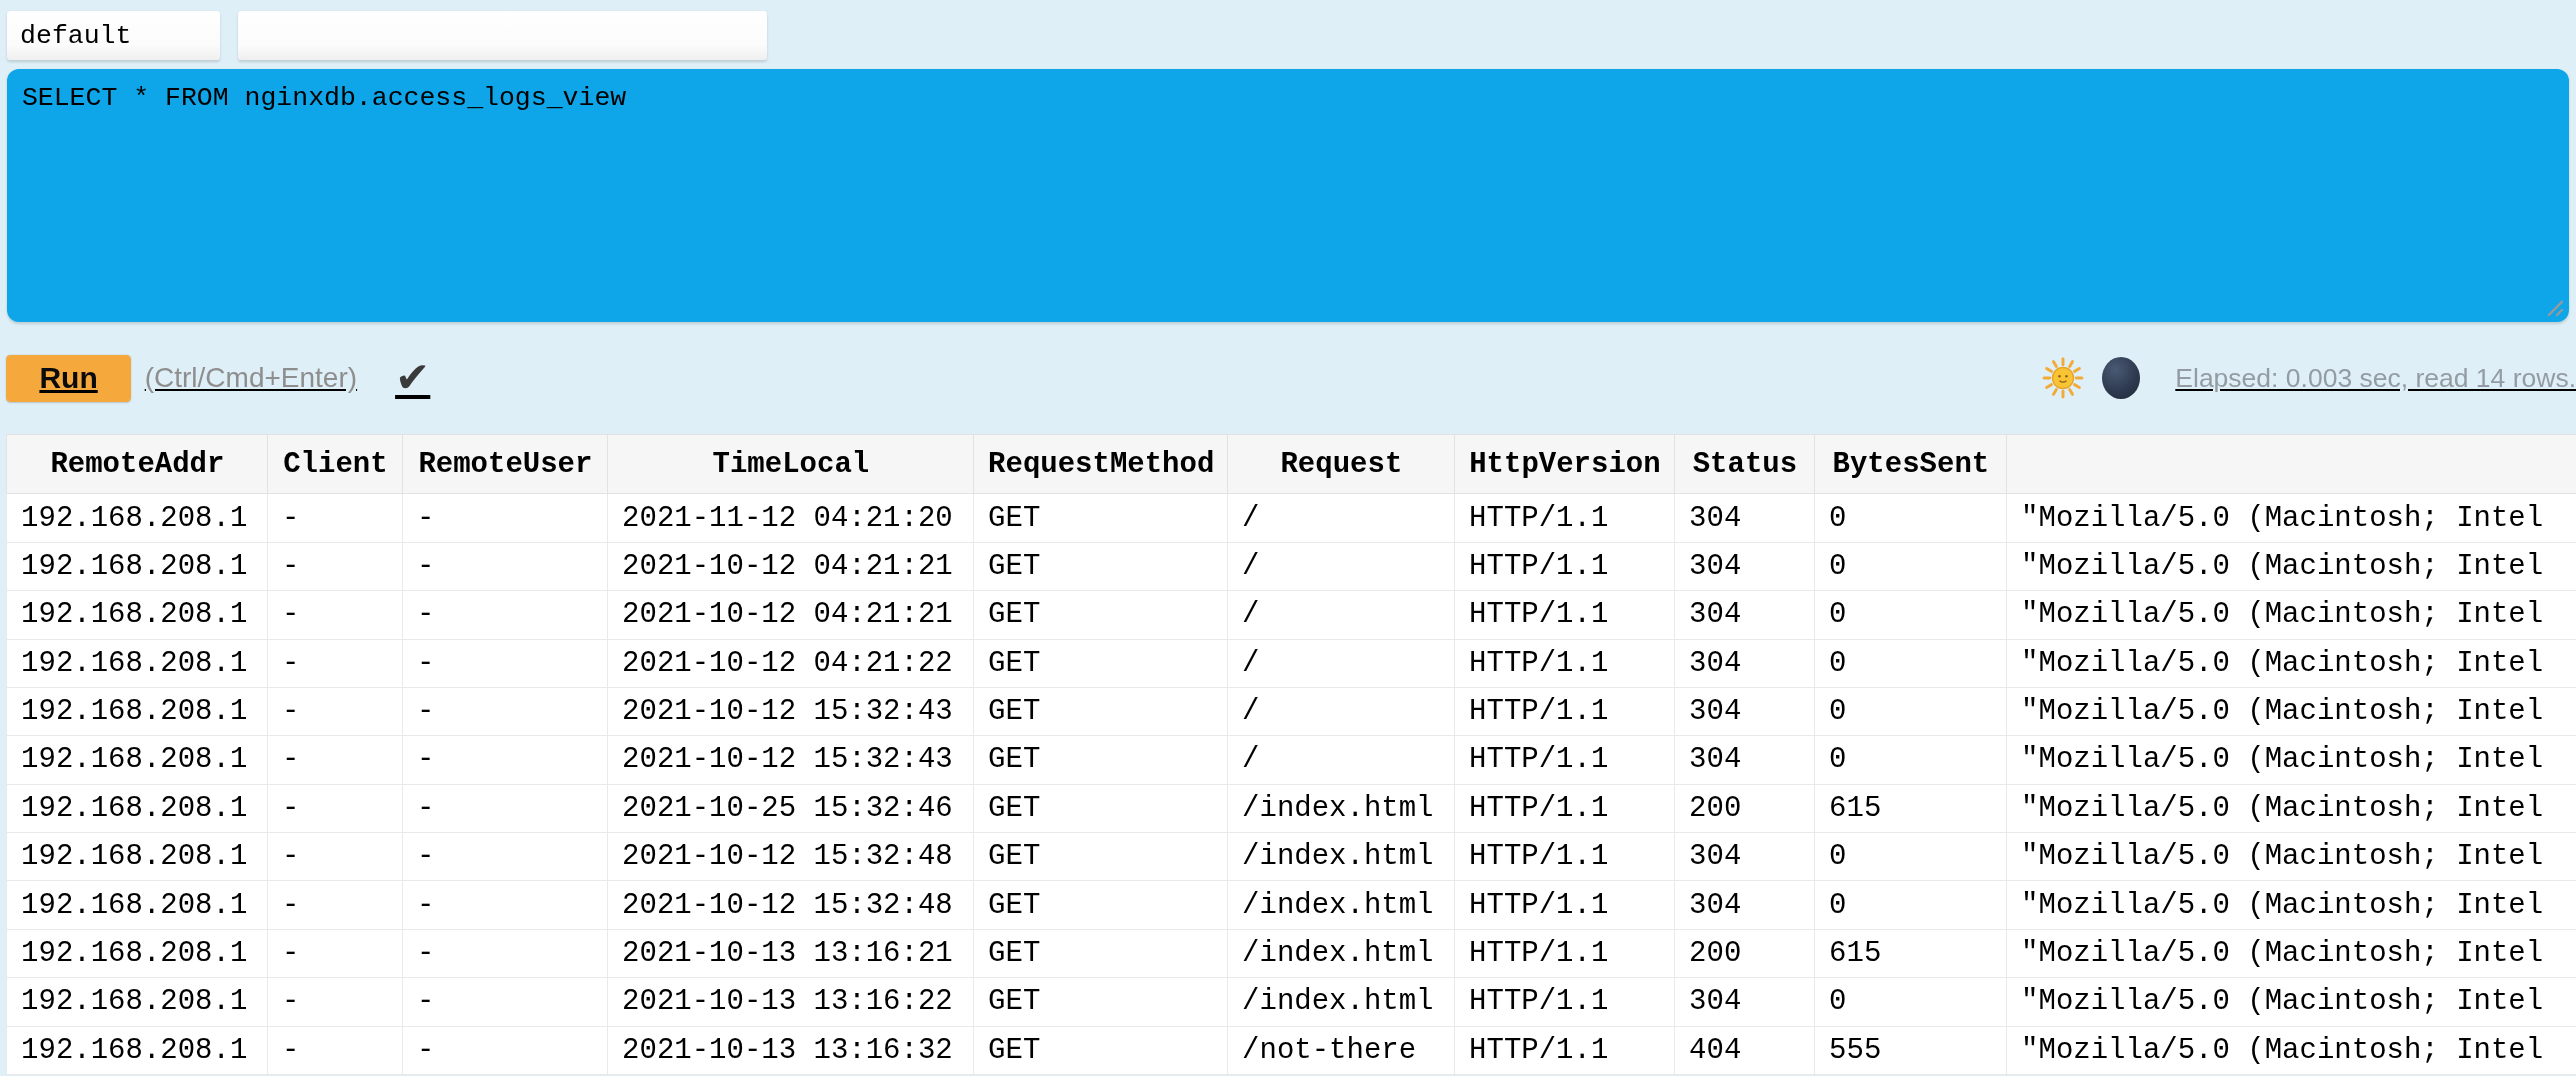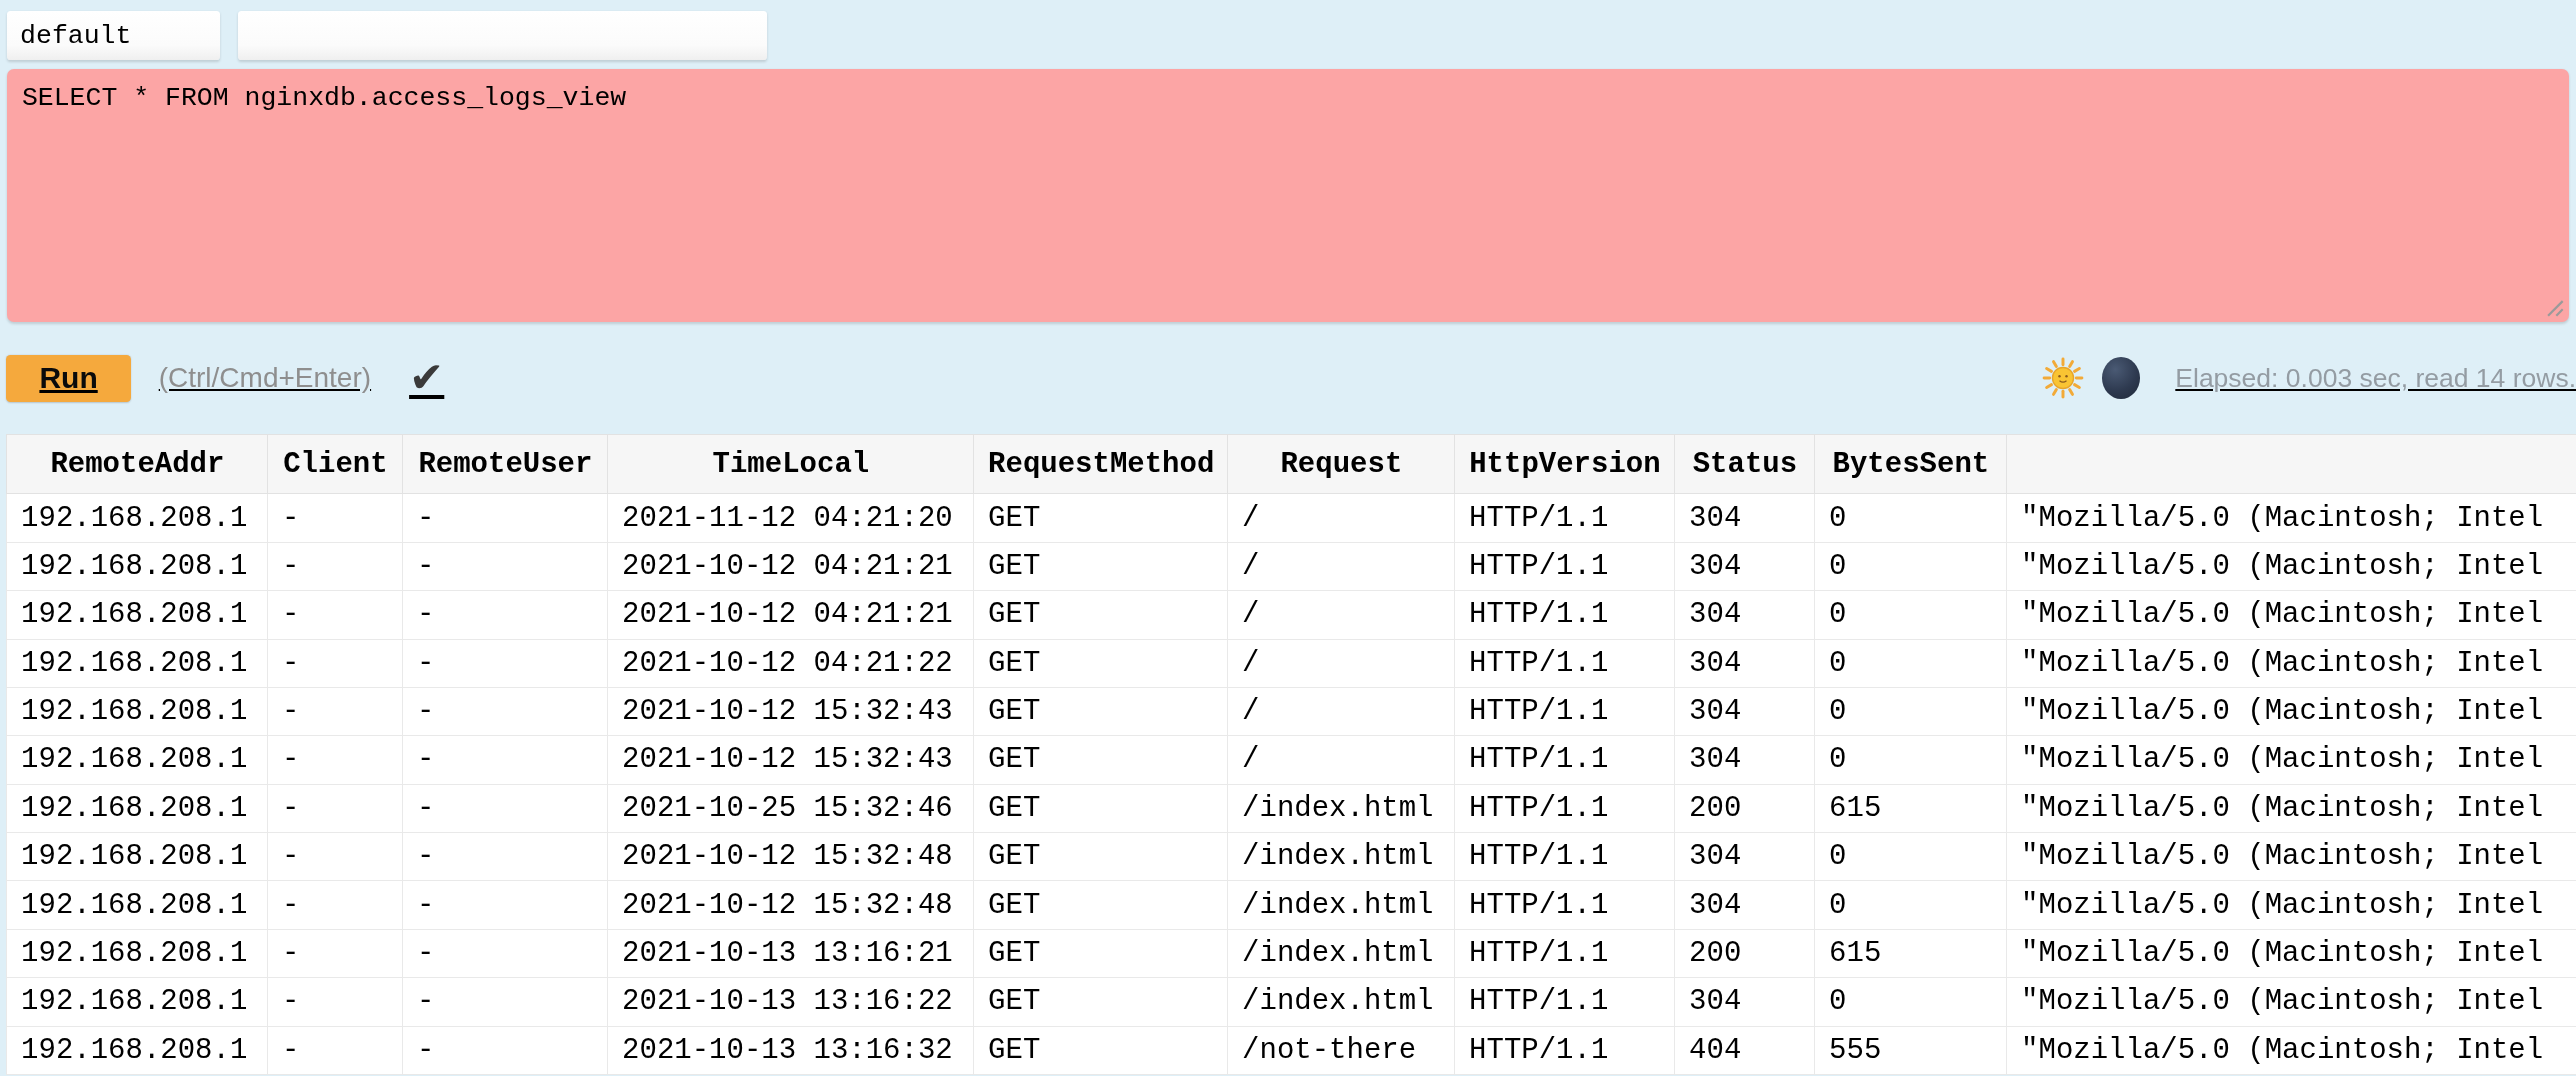--- a/index.html
+++ b/index.html
@@ -20,37 +20,37 @@
     padding: 0 12.8px;
   }
   .ti-url  { flex: 1; }
   .ti-user { width: 213px; }
   .ti-pass { width: 529px; }
 
   
   .query-wrap { position: relative; margin: 9px 7.3px 0 7.3px; }
   .query {
     display: block; width: 100%; height: 253px; border: 0; outline: none;
-    border-radius: 7px; background: #fca5a5; color: #000;
+    border-radius: 12px; background: #0ea5e9; color: #000;
     box-shadow: 0 1.8px 2.7px rgba(0,0,0,.14);
     font: 26.5px/36px "Liberation Mono", monospace;
     padding: 11px 14.6px; resize: none; white-space: pre;
   }
   .resize-handle { position: absolute; right: 4.6px; bottom: 4.6px; width: 25.5px; height: 25.5px; cursor: nwse-resize; }
 
   
   .toolbar { display: flex; align-items: center; height: 112px; padding: 0; text-decoration: underline; }
   .run-btn {
     margin-left: 6.4px; border: 0; border-radius: 4.6px; cursor: pointer;
     background: #F5A93D; color: #0b0b0b;
     font: bold 30px/1 "Liberation Sans", sans-serif;
     padding: 8.2px 33px; height: 47px;
     box-shadow: 0 0.9px 1.8px rgba(0,0,0,.18);
   }
-  .hint { color: #8E8E8E; font-size: 28px; margin-left: 28px; white-space: nowrap; }
+  .hint { color: #8E8E8E; font-size: 28px; margin-left: 14px; white-space: nowrap; }
   .check {
     color: #3A3A3A; font-size: 42px; line-height: 1; margin-left: 38px;
     font-family: "DejaVu Sans", sans-serif;
   }
   .theme-group { margin-left: auto; display: flex; align-items: center; }
   .theme-btn { border: 0; background: transparent; padding: 0; cursor: pointer; line-height: 0; }
   .moon {
     width: 38px; height: 42px; border-radius: 50%; margin-left: 18px;
     background: radial-gradient(circle at 35% 30%, #4A5A74 0%, #2E3A50 55%, #1F2838 100%);
   }

